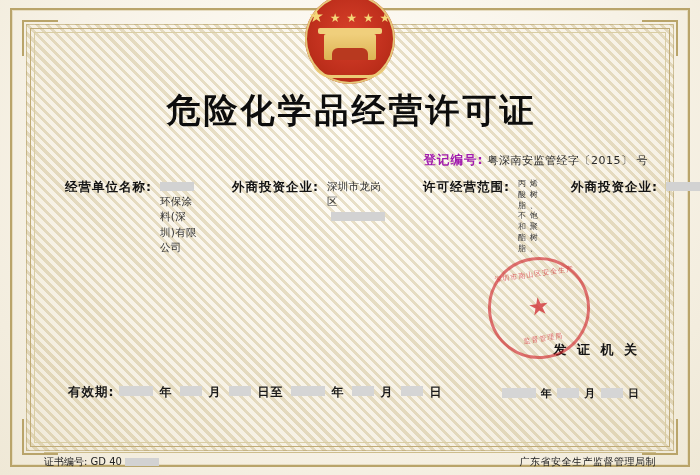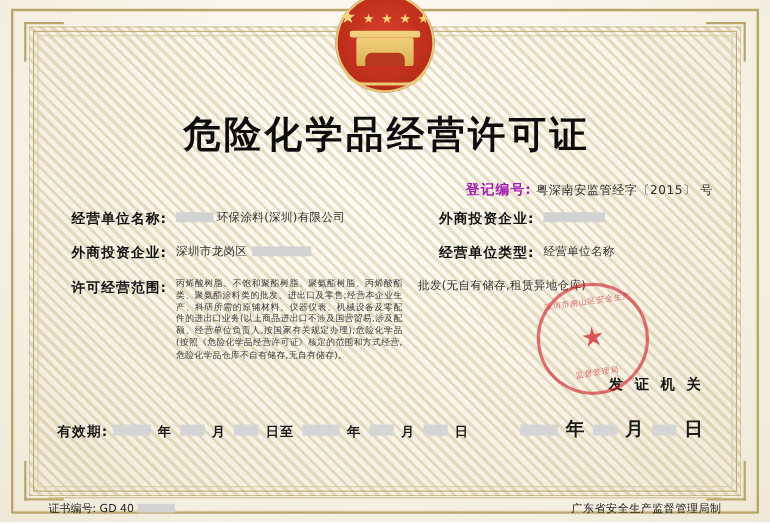--- a/index.html
+++ b/index.html
@@ -132,21 +132,21 @@
     margin-top: 10px;
     text-indent: 10px;
   }
   .title-main {
     text-align: center;
     font-family: "DejaVu Serif", "Liberation Serif", serif;
     font-weight: bold;
     font-size: 34px;
     letter-spacing: 3px;
     color: #0d0d0d;
-    margin-top: 26px;
+    margin-top: 14px;
     text-indent: 3px;
   }
   .reg-row {
     margin-top: 18px;
     display: flex;
     justify-content: flex-end;
     align-items: baseline;
     font-size: 12px;
     padding-right: 8px;
   }
@@ -164,21 +164,21 @@
   }
 
   .fields {
     margin-top: 10px;
     display: flex;
     gap: 6px;
   }
   .col {
     flex: 1;
     display: flex;
-    flex-direction: column;
+    flex-direction: row;
     gap: 14px;
   }
   .col.left { flex: 0 0 322px; }
   .field {
     display: flex;
     align-items: flex-start;
     font-size: 12.5px;
   }
   .f-label {
     flex: 0 0 auto;
@@ -256,21 +256,21 @@
     right: 16px;
     bottom: 76px;
     font-size: 13px;
     font-weight: bold;
     letter-spacing: 3px;
     color: #141414;
   }
 
   .validity {
     position: absolute;
-    left: 8px;
+    left: 24px;
     bottom: 34px;
     font-size: 12.5px;
     font-weight: bold;
     letter-spacing: 1px;
     display: flex;
     align-items: baseline;
     gap: 4px;
   }
   .validity .unit { font-weight: bold; font-size: 12px; margin: 0 3px; }
   .date-blank {
@@ -279,21 +279,21 @@
     height: 10px;
     background: #d5d5d5;
     vertical-align: -1px;
   }
   .date-blank.sm { width: 22px; }
 
   .sign-date {
     position: absolute;
     right: 16px;
     bottom: 34px;
-    font-size: 17px;
+    font-size: 11px;
     font-weight: bold;
     letter-spacing: 1px;
   }
 
   .footer {
     position: absolute;
     left: 44px; right: 44px; bottom: 6px;
     display: flex;
     justify-content: space-between;
     align-items: baseline;

